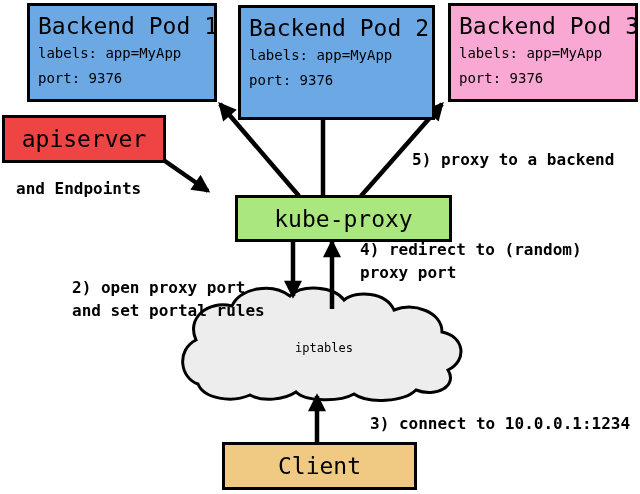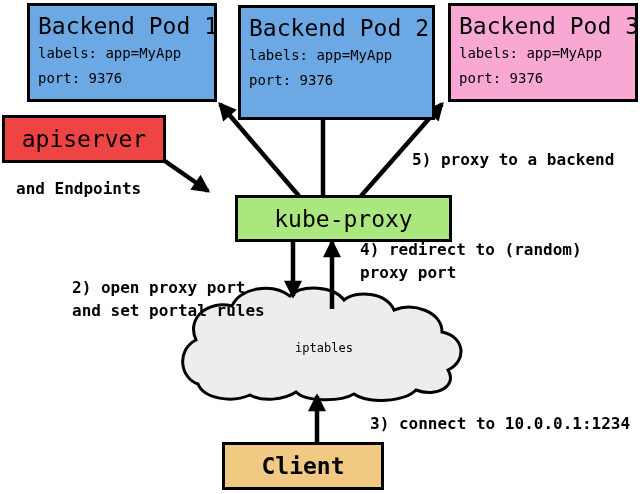--- a/index.html
+++ b/index.html
@@ -32,21 +32,21 @@
     align-items: center;
     justify-content: center;
     font-size: 23px;
     white-space: nowrap;
   }
   #pod1 { left: 27px;  top: 3px; width: 190px; height: 99px; }
   #pod2 { left: 238px; top: 5px; width: 197px; height: 115px; }
   #pod3 { left: 448px; top: 3px; width: 190px; height: 99px; }
   #apiserver { left: 2px;   top: 115px; width: 164px; height: 48px; }
   #kubeproxy { left: 212px; top: 195px; width: 217px; height: 47px; margin-left: 23px; }
-  #client    { left: 222px; top: 442px; width: 162px; height: 48px; font-weight: bold; }
+  #client    { left: 222px; top: 442px; width: 195px; height: 48px; }
   .step {
     position: absolute;
     z-index: 3;
     font-size: 16px;
     font-weight: bold;
     line-height: 23px;
     white-space: nowrap;
   }
   #step1 { left: 16px;  top: 176px; line-height: 26px; }
   #step2 { left: 72px;  top: 248px; margin-top: 28px; }

